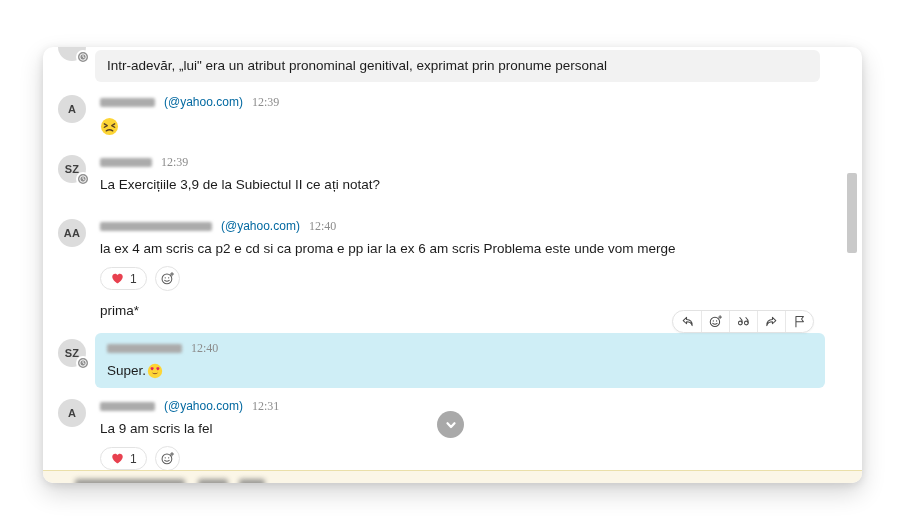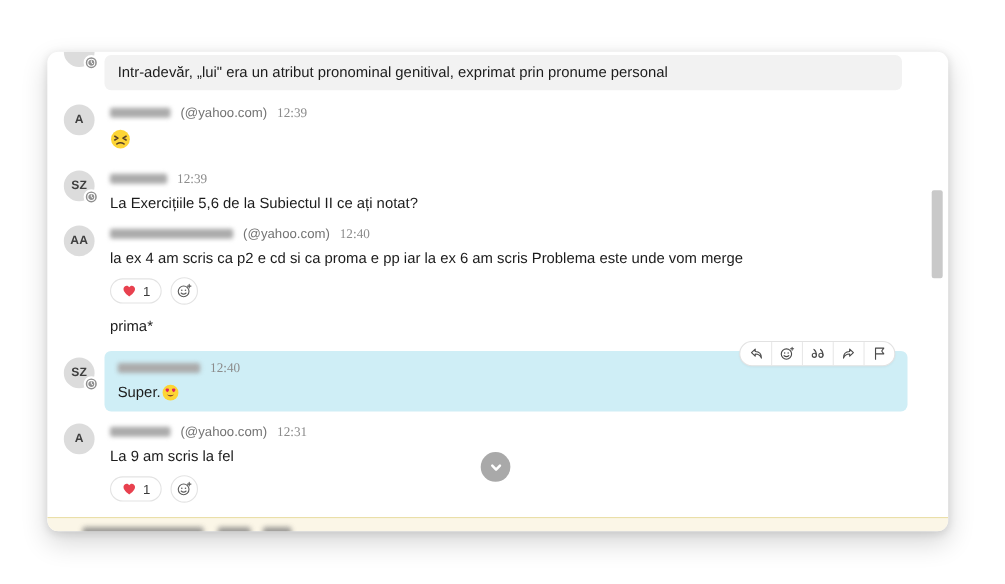--- a/index.html
+++ b/index.html
@@ -20,35 +20,35 @@
     color:#3f3f3f; font-size:11px; font-weight:bold; display:flex;
     align-items:center; justify-content:center; letter-spacing:.2px; }
   .badge { position:absolute; right:-4px; bottom:-3px; width:14px; height:14px;
     border-radius:50%; background:#8f8f8f; border:2px solid #fff;
     display:flex; align-items:center; justify-content:center; }
   .content { margin-left:14px; flex:1; min-width:0; }
 
   .hdr { display:flex; align-items:center; gap:9px; height:14px; }
   .name-blur { height:9px; background:#ababab; border-radius:2px;
     filter:blur(1.8px); }
-  .suffix { color:#737373; font-size:12px; }
+  .suffix { color:#0369a1; font-size:12px; }
   .time { color:#8c8c8c; font-size:12px;font-family:Liberation Serif, serif; }
 
   .msg-text { margin-top:7px; font-size:13.5px; color:#1c1c1c; line-height:17px; }
 
   
   .row-1 { margin-top:3px; }
   .row-1 .avatar { margin-top:-17px; }
   .row-1 .content { margin-left:9px; margin-right:42px; }
   .grey-bubble { background:#f2f2f2; border-radius:6px; padding:8px 12px;
     font-size:13.5px; color:#1c1c1c; line-height:16px; }
 
   .row-2 { margin-top:13px; }
   .row-3 { margin-top:19px; }
-  .row-4 { margin-top:12px; }
+  .row-4 { margin-top:26px; }
   .row-5 { margin-top:14px; position:relative; }
   .row-6 { margin-top:11px; }
 
   
   .reactions { display:flex; align-items:center; gap:8px; margin-top:9px; }
   .reaction-pill { display:inline-flex; align-items:center; gap:5px;
     height:23px; padding:0 9px; background:#fff; border:1px solid #e3e3e3;
     border-radius:12px; font-size:12px; color:#3a3a3a; }
   .add-reaction { width:25px; height:25px; border:1px solid #e3e3e3;
     border-radius:50%; background:#fff; display:flex; align-items:center;
@@ -139,21 +139,21 @@
               <circle cx="5" cy="5" r="4" fill="none" stroke="#fff" stroke-width="1.2"></circle>
               <path d="M5 2.8 V5 L6.6 6" stroke="#fff" stroke-width="1.1" fill="none" stroke-linecap="round"></path>
             </svg>
         </div>
       </div>
       <div class="content">
         <div class="hdr">
           <span class="name-blur" style="width:52px"></span>
           <span class="time">12:39</span>
         </div>
-        <div class="msg-text">La Exercițiile 5,6 de la Subiectul II ce ați notat?</div>
+        <div class="msg-text">La Exercițiile 3,9 de la Subiectul II ce ați notat?</div>
       </div>
     </div>
 
     <div class="row row-4">
       <div class="avatar-wrap">
         <div class="avatar">AA</div>
       </div>
       <div class="content">
         <div class="hdr">
           <span class="name-blur" style="width:112px"></span>

